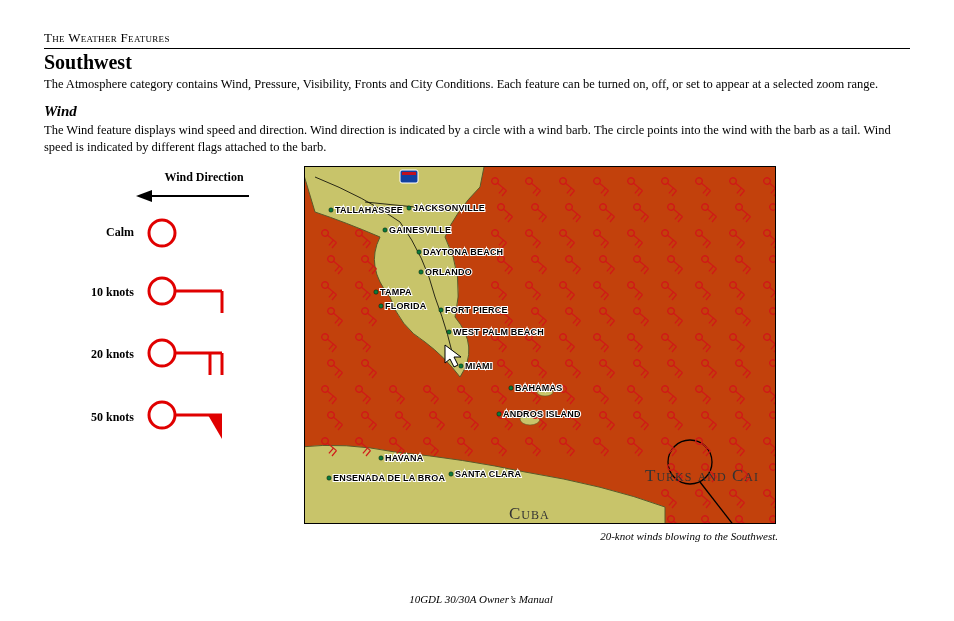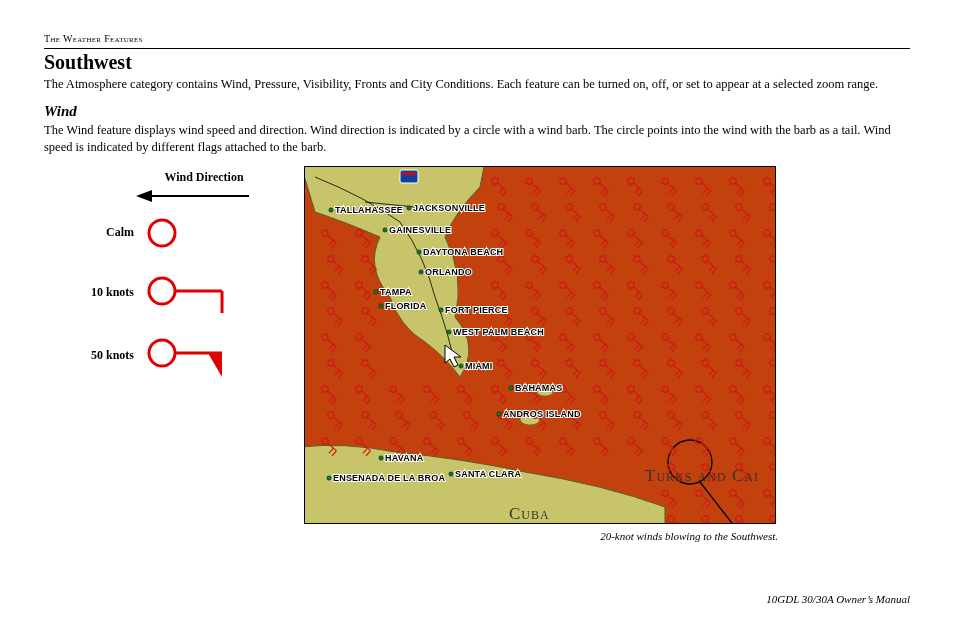--- a/index.html
+++ b/index.html
@@ -11,21 +11,21 @@
     padding: 28px 44px 18px 44px;
     position: relative;
     color: #000;
   }
   .header-line {
     border-bottom: 1px solid #000;
     padding-bottom: 2px;
     margin-bottom: 2px;
   }
   .header-small {
-    font-size: 10px;
+    font-size: 13px;
     font-variant: small-caps;
     letter-spacing: 0.3px;
   }
   h1 {
     font-size: 20px;
     font-weight: bold;
     margin-top: 2px;
     margin-bottom: 2px;
   }
   .para {
@@ -89,21 +89,21 @@
     text-align: right;
     margin-top: 6px;
     padding-right: 6px;
   }
   .footer {
     position: absolute;
     bottom: 16px;
     left: 52px;
     right: 44px;
     display: flex;
-    justify-content: flex-end;
+    justify-content: center;
     font-size: 11px;
     font-style: italic;
     color: #000;
   }
   .city-label {
     font-family: Arial, Helvetica, sans-serif;
     font-size: 9px;
     font-weight: bold;
     letter-spacing: 0.2px;
     fill: #000;
@@ -149,20 +149,29 @@
     <div class="legend-item">
       <span class="legend-label">10 knots</span>
       <svg width="100" height="40">
         <circle cx="18" cy="18" r="13" stroke="#e00000" stroke-width="3" fill="none"></circle>
         <line x1="31" y1="18" x2="78" y2="18" stroke="#e00000" stroke-width="3"></line>
         <line x1="78" y1="18" x2="78" y2="40" stroke="#e00000" stroke-width="3"></line>
       </svg>
     </div>
 
 
+    <div class="legend-item">
+      <span class="legend-label">20 knots</span>
+      <svg width="100" height="40">
+        <circle cx="18" cy="18" r="13" stroke="#e00000" stroke-width="3" fill="none"></circle>
+        <line x1="31" y1="18" x2="78" y2="18" stroke="#e00000" stroke-width="3"></line>
+        <line x1="78" y1="18" x2="78" y2="40" stroke="#e00000" stroke-width="3"></line>
+        <line x1="66" y1="18" x2="66" y2="40" stroke="#e00000" stroke-width="3"></line>
+      </svg>
+    </div>
 
     <div class="legend-item">
       <span class="legend-label">50 knots</span>
       <svg width="100" height="42">
         <circle cx="18" cy="18" r="13" stroke="#e00000" stroke-width="3" fill="none"></circle>
         <line x1="31" y1="18" x2="78" y2="18" stroke="#e00000" stroke-width="3"></line>
         <polygon points="78,18 78,42 64,18" fill="#e00000"></polygon>
       </svg>
     </div>
   </div>

